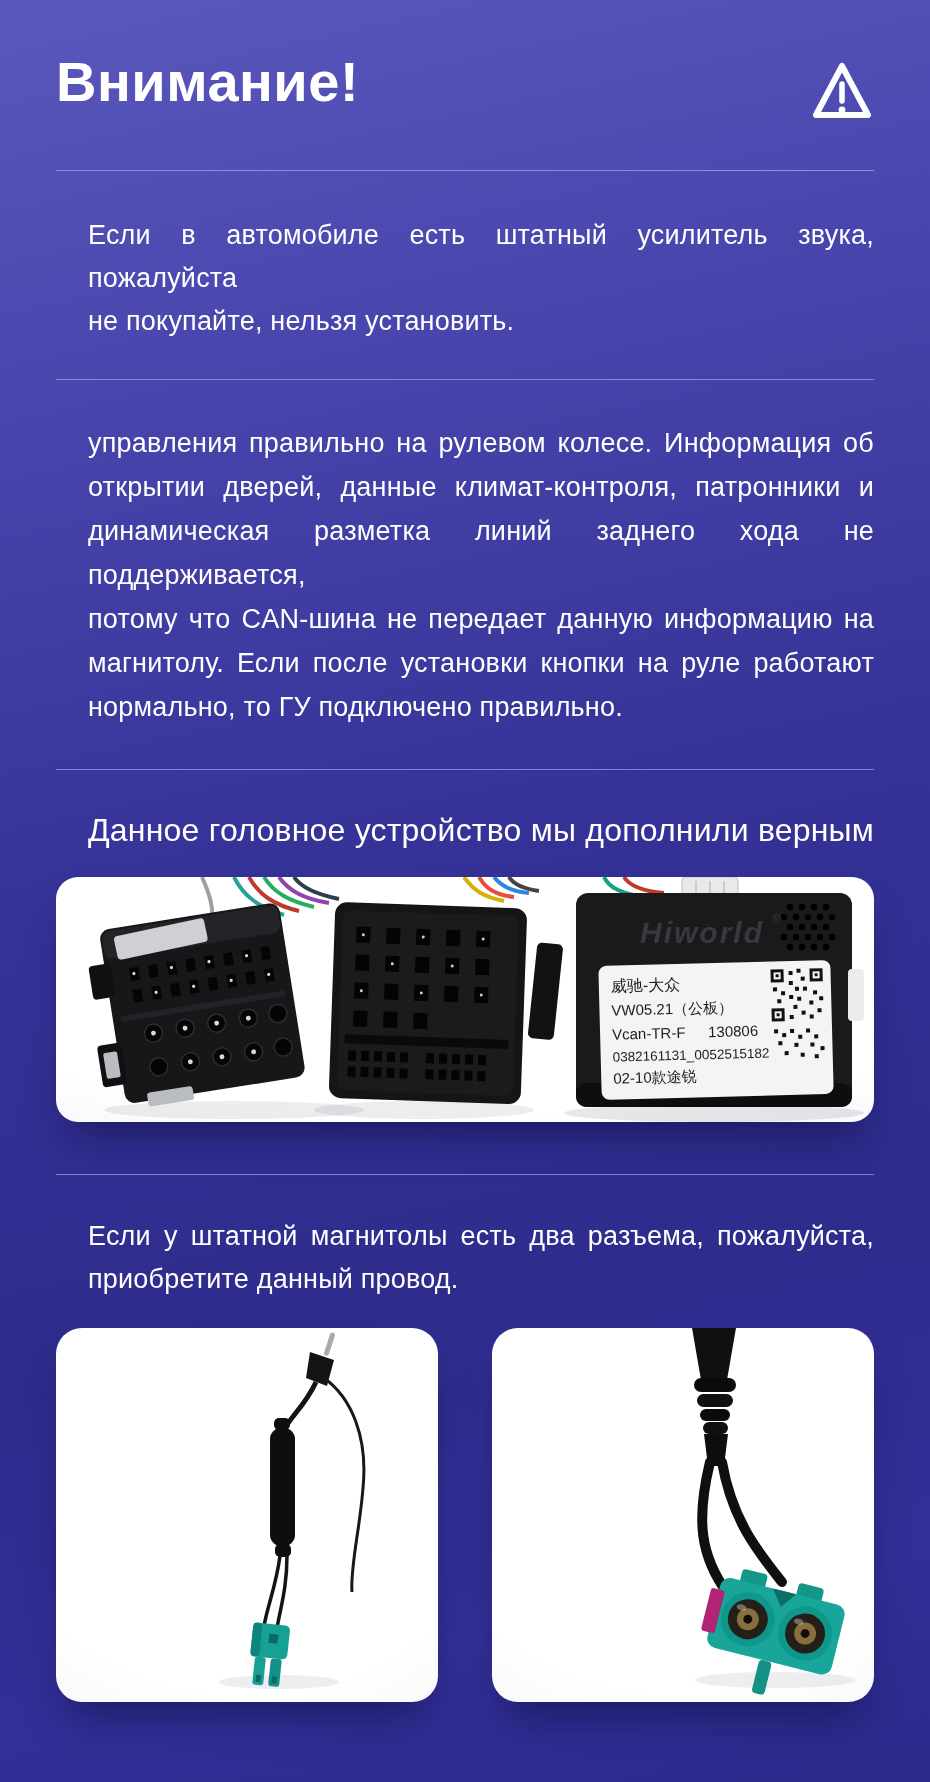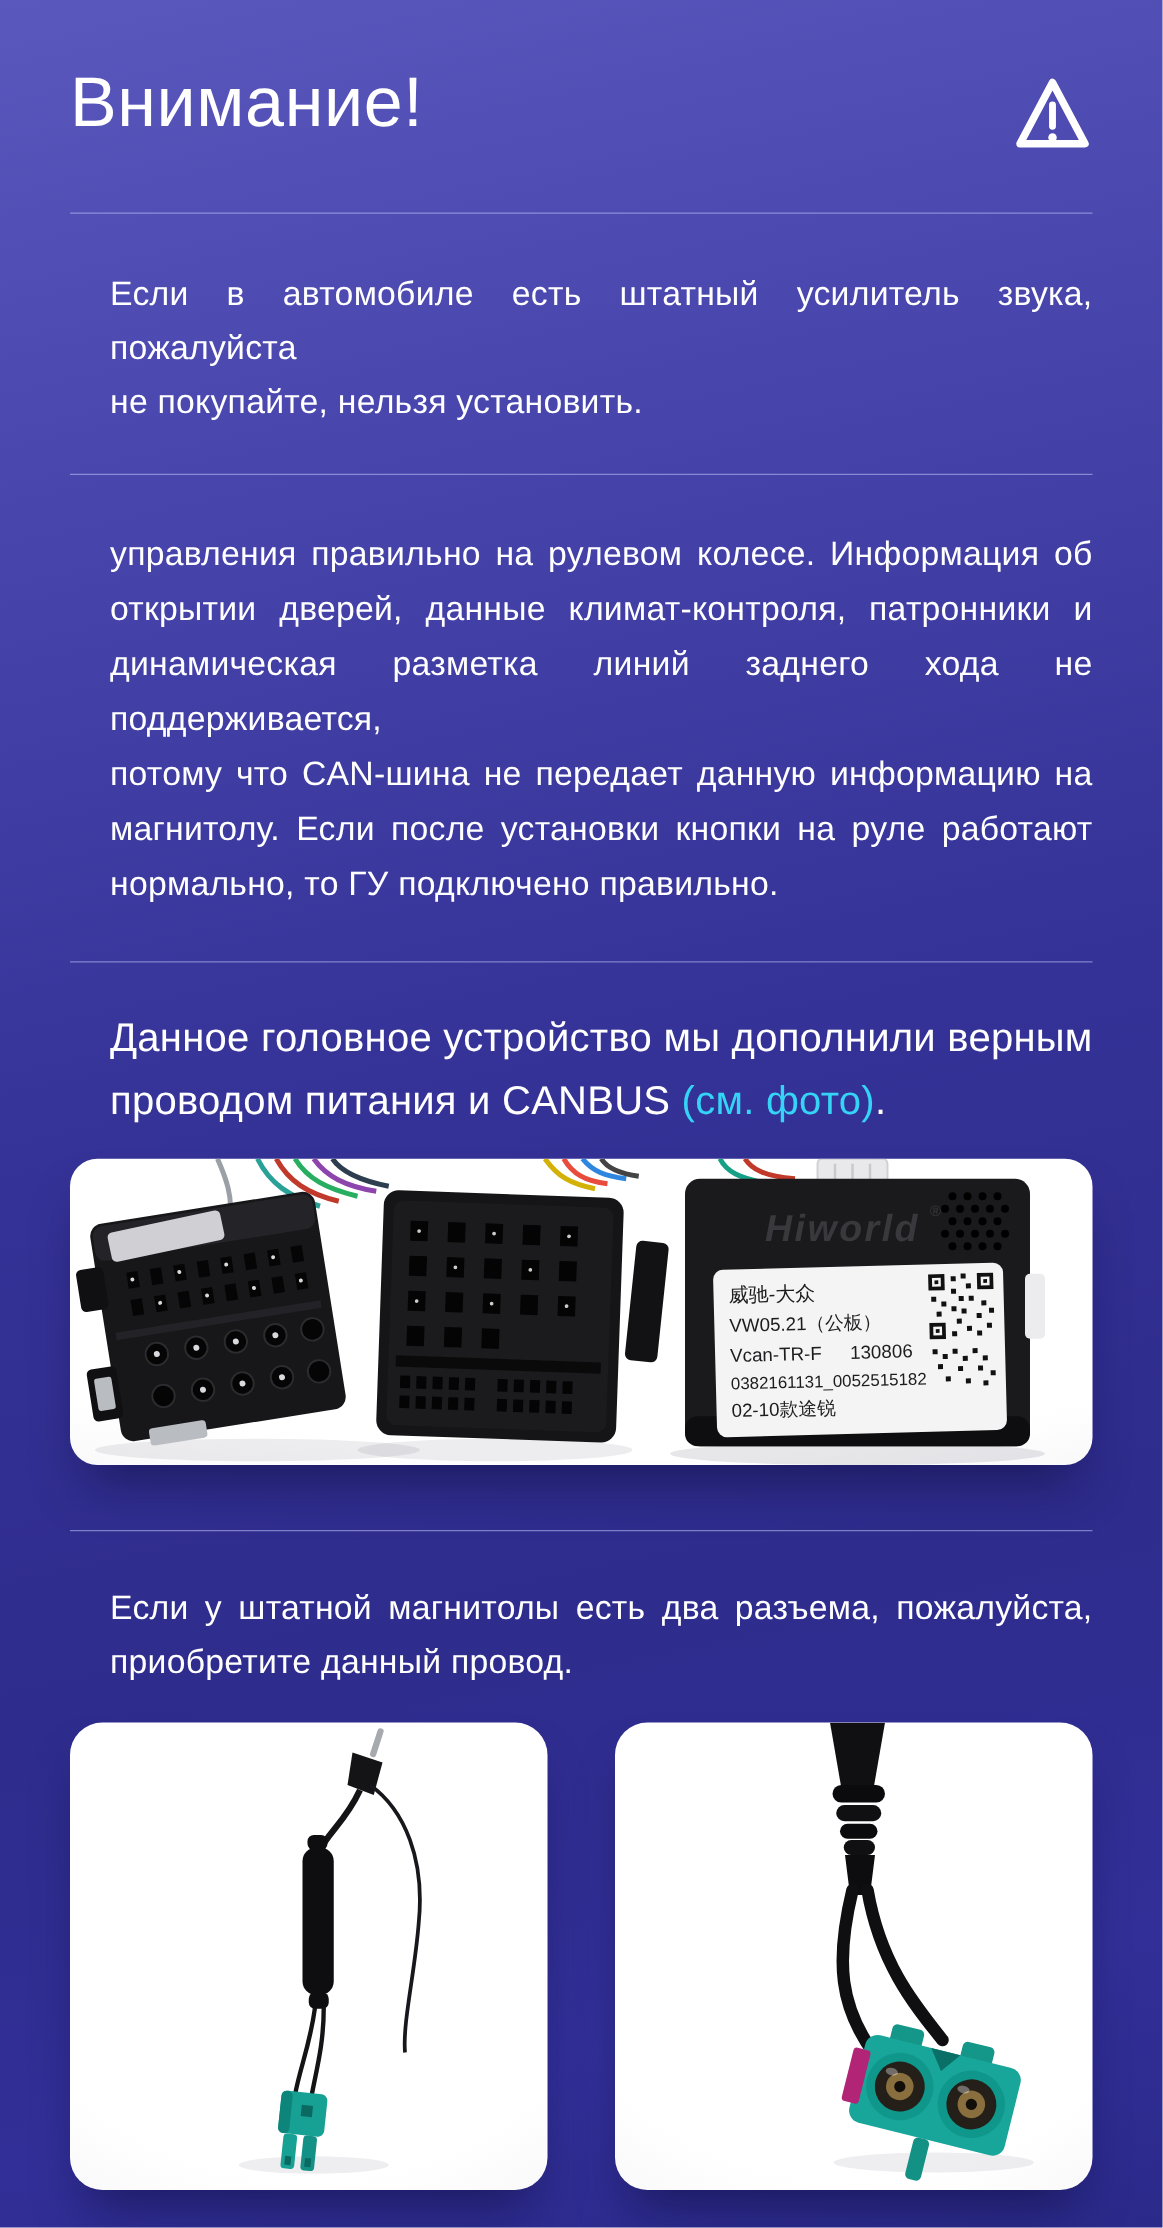--- a/index.html
+++ b/index.html
@@ -3,37 +3,38 @@
 <meta charset="utf-8">
 <style>
   * { margin:0; padding:0; box-sizing:border-box; }
   html,body { width:930px; height:1782px; overflow:hidden; }
   body {
     font-family:"Liberation Sans", sans-serif;
     background:linear-gradient(168deg,#5a57bd 0%,#4946ad 20%,#363399 45%,#2e2c8c 70%,#322f98 88%,#2b2a8a 100%);
   }
   .page { width:930px; height:1782px; padding:45px 56px 0 56px; position:relative; }
   header { position:relative; height:73px; }
-  h1.title { font-size:56px; line-height:73px; font-weight:normal; color:#ffffff; letter-spacing:.5px; }
+  h1.title { font-size:56px; line-height:73px; font-weight:bold; color:#ffffff; letter-spacing:.5px; }
   .warn-icon { position:absolute; right:0; top:12px; }
   hr.div { border:none; border-top:1px solid rgba(205,210,255,.5); height:0; }
   .d1 { margin-top:52px; } .d2 { margin-top:36px; } .d3 { margin-top:40px; } .d4 { margin-top:52px; }
   .para { color:#ffffff;margin-left:32px; }
   .n1 { margin-top:43px; } .n2 { margin-top:41px; } .n3 { margin-top:35px; } .n4 { margin-top:40px; }
   .line { font-size:27px; line-height:43px; letter-spacing:.2px; color:#ffffff; }
   .n2 .line { line-height:44px; }
   .n3 .line { line-height:50px; font-size:32px; }
   .j { text-align:justify; text-align-last:justify; }
   .l { text-align:left; }
   .accent { color:#35d3f5; }
   figure { margin:0; }
   .card {
     border-radius:26px; overflow:hidden;
     background:radial-gradient(130% 115% at 50% 38%, #ffffff 52%, #ebebf0 100%);
     box-shadow:0 26px 40px -14px rgba(8,8,45,.5);
+    padding-left:28px;
   }
   .card.wide { width:818px; height:245px; margin-top:22px; border-radius:22px; }
   .photo-row { display:flex; gap:54px; margin-top:27px; }
   .card.tall { width:382px; height:374px; }
   svg { display:block; }
   .sticker-text { font-family:"Liberation Sans", sans-serif; fill:#1d1d1f; }
 </style>
 </head>
 <body>
 
@@ -63,21 +64,20 @@
     <div class="line j">динамическая разметка линий заднего хода не поддерживается,</div>
     <div class="line j">потому что CAN-шина не передает данную информацию на</div>
     <div class="line j">магнитолу. Если после установки кнопки на руле работают</div>
     <div class="line l">нормально, то ГУ подключено правильно.</div>
   </div>
 
   <hr class="div d3">
 
   <div class="para n3">
     <div class="line j">Данное головное устройство мы дополнили верным</div>
-    <div class="line l"><span>проводом питания и CANBUS </span><span class="accent">(см. фото)</span><span>.</span></div>
   </div>
 
   <figure class="card wide">
     <svg viewBox="0 0 818 245" width="818" height="245">
 
       <g fill="none" stroke-width="4">
         <path d="M118,0 C125,16 130,30 128,46" stroke="#9aa0a6"></path>
         <path d="M150,0 C160,20 175,30 200,38" stroke="#2aa198"></path>
         <path d="M165,0 C175,18 190,28 215,34" stroke="#c0392b"></path>
         <path d="M180,0 C190,16 205,24 230,30" stroke="#27ae60"></path>

